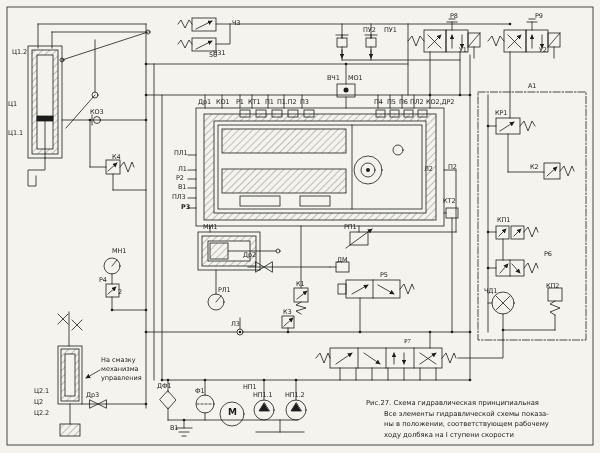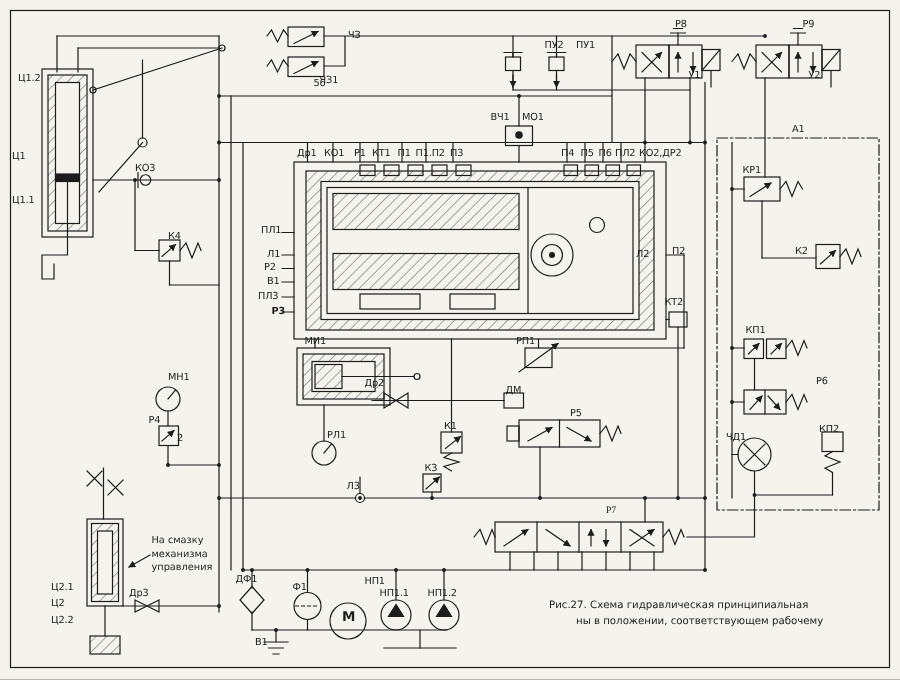--- a/index.html
+++ b/index.html
@@ -396,16 +396,18 @@
     </div>
 
   <div class="note">
     <span>На смазку</span>
     <span>механизма</span>
     <span>управления</span>
   </div>
 
   <div class="caption">
     <span>Рис.27. Схема гидравлическая принципиальная</span>
+    <span class="cont">Все элементы гидравлической схемы показа-</span>
     <span class="cont">ны в положении, соответствующем рабочему</span>
+    <span class="cont">ходу долбяка на I ступени скорости</span>
   </div>
 
 </div>
 
 </body></html>

